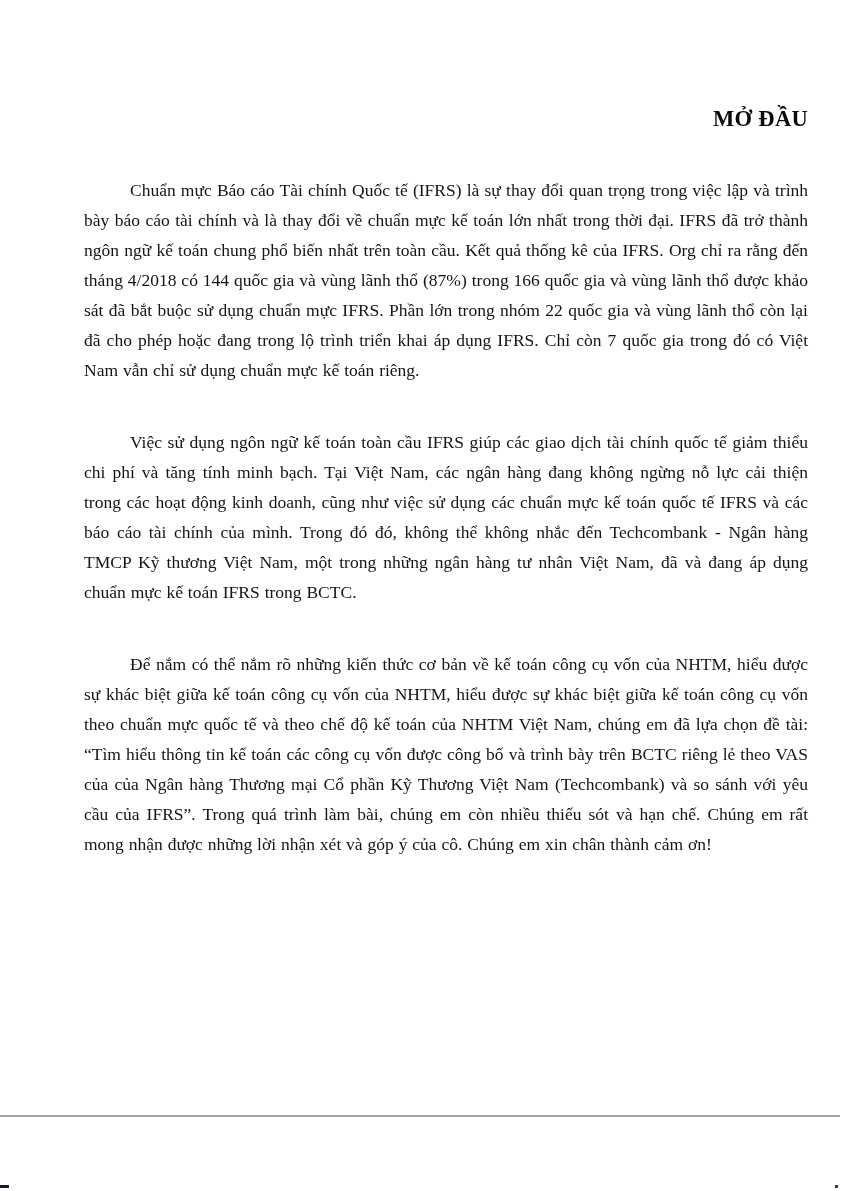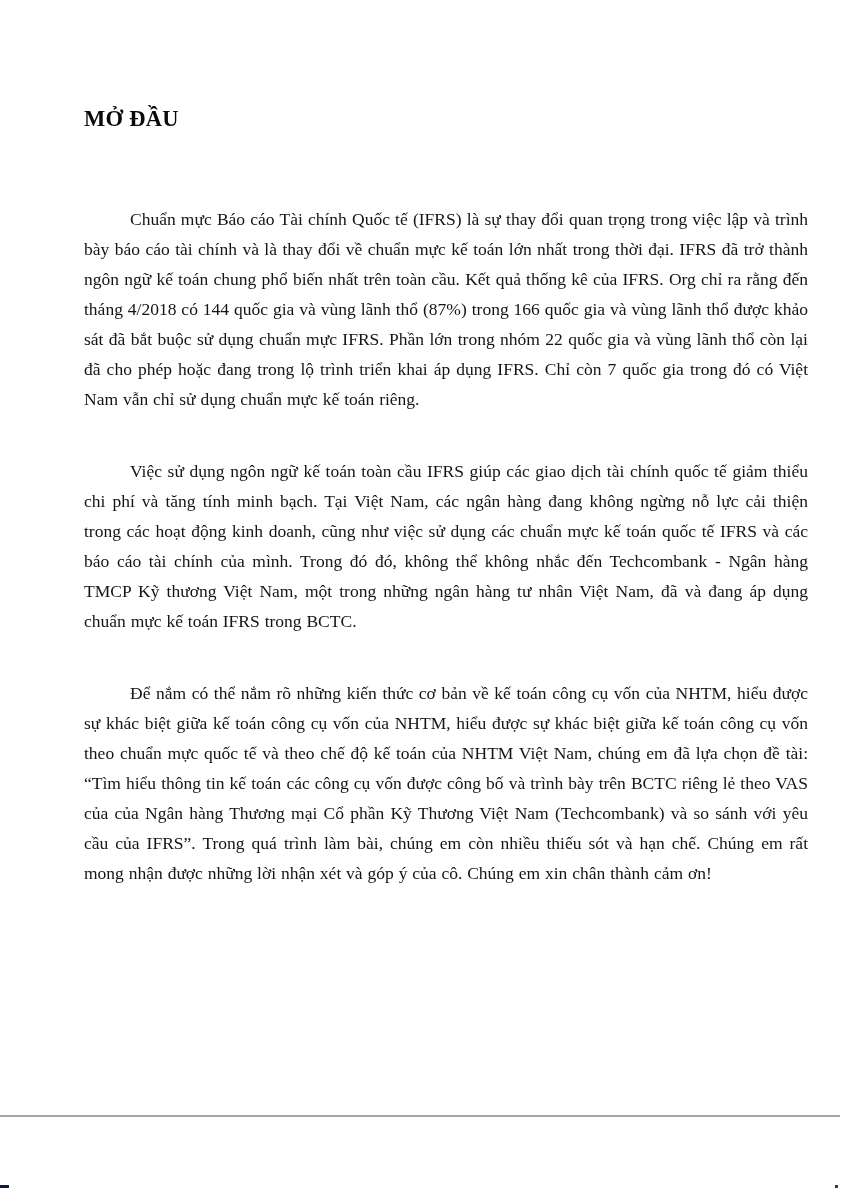--- a/index.html
+++ b/index.html
@@ -20,35 +20,35 @@
     position: absolute;
     left: 84px;
     top: 0;
     width: 724px;
   }
   .doc-title {
     margin: 104px 0 0 0;
     font-size: 22.5px;
     line-height: 30px;
     font-weight: bold;
-    text-align: left;
+    text-align: right;
     letter-spacing: 0.3px;
     color: #0a0a0a;
   }
   .para {
     margin: 42px 0 0 0;
     font-size: 17.5px;
     line-height: 30px;
     text-align: justify;
     text-indent: 46px;
     color: #141414;
     word-spacing: 0.5px;
   }
   .para.first {
-    margin-top: 70px;
+    margin-top: 41px;
   }
   .footer-divider {
     position: absolute;
     left: 0;
     top: 1115px;
     width: 840px;
     height: 2px;
     background: #a6a6a6;
   }
   .artifact-left {

